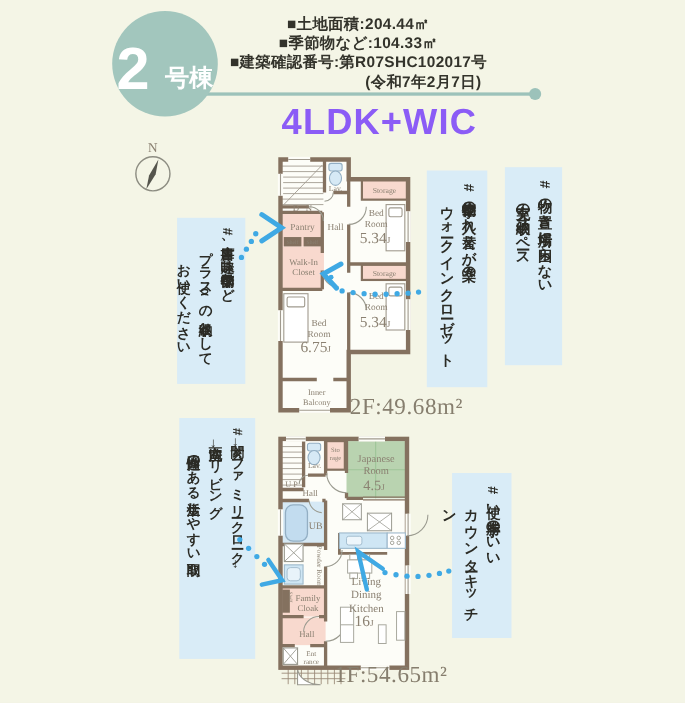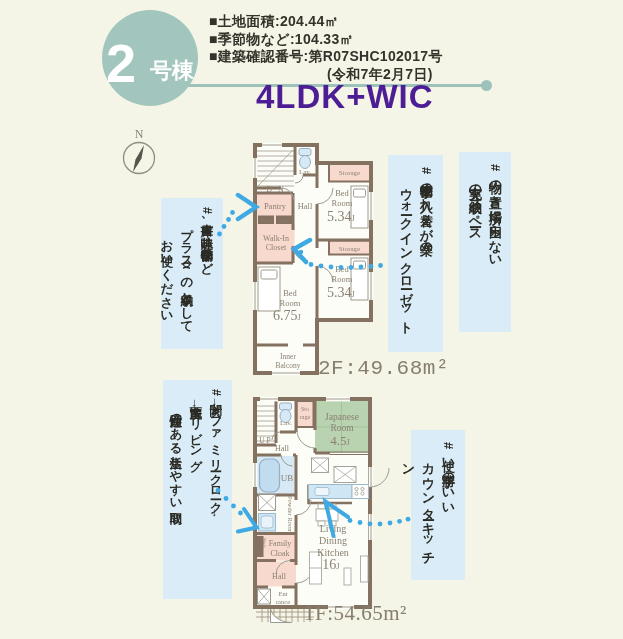--- a/index.html
+++ b/index.html
@@ -13,28 +13,28 @@
     position:absolute;left:102px;top:10px;width:96px;height:96px;
     border-radius:50%;background:#a2c6bd;color:#fff;
     display:flex;align-items:flex-end;justify-content:center;
     padding-bottom:18px;box-sizing:border-box;z-index:3;
   }
   #badge .num{font-size:54px;font-weight:700;line-height:0.9;}
   #badge .suffix{font-size:22px;font-weight:700;margin:0 0 2px 14px;}
   #info{
     position:absolute;left:209px;top:13px;z-index:3;
     color:#33332b;font-size:14px;font-weight:700;line-height:17.5px;
-    letter-spacing:0.3px;white-space:nowrap;
+    letter-spacing:0.3px;white-space:nowrap;text-align:center;
   }
   #info .line4{margin-left:118px;}
   #rule{position:absolute;left:186px;top:84px;width:296px;height:2.5px;background:#9cc2ba;z-index:1;}
   #rule-dot{position:absolute;left:481px;top:80px;width:11px;height:11px;border-radius:50%;background:#9cc2ba;z-index:1;}
   #plan-title{
-    position:absolute;left:256px;top:78px;z-index:3;
-    font-size:33px;font-weight:700;color:#4c1d95;letter-spacing:1px;
+    position:absolute;left:256px;top:92px;z-index:3;
+    font-size:33px;font-weight:700;color:#8b5cf6;letter-spacing:1px;
   }
   
   .callout{
     position:absolute;background:#d9ecf7;color:#2b2b25;
     writing-mode:vertical-rl;box-sizing:border-box;
     font-weight:600;z-index:4;padding:9px 6px;
   }
   .callout .ln{line-height:20px;}
   .callout .ln:nth-child(2){padding-top:12px;}
   .callout .ln:nth-child(3){padding-top:24px;}
@@ -48,21 +48,21 @@
   
   .layer{position:absolute;pointer-events:none;}
   #arrow-layer{left:0;top:0;z-index:5;}
   #compass{left:118px;top:124px;z-index:2;}
   #floor2-svg{left:249px;top:138px;z-index:2;}
   #floor1-svg{left:249px;top:394px;z-index:2;}
   .area-label{
     position:absolute;z-index:3;color:#867e6e;
     font-family:"Liberation Serif",serif;font-size:21px;letter-spacing:0.5px;white-space:nowrap;
   }
-  #area-2f{left:318px;top:357px;font-family:Liberation Mono, monospace;}
+  #area-2f{left:318px;top:357px;}
   #area-1f{left:304px;top:601px;}
   
   text{font-family:"Liberation Serif",serif;fill:#8b8172;}
 </style>
 </head>
 <body>
 
 <div id="stage">
 
   <div id="badge">

